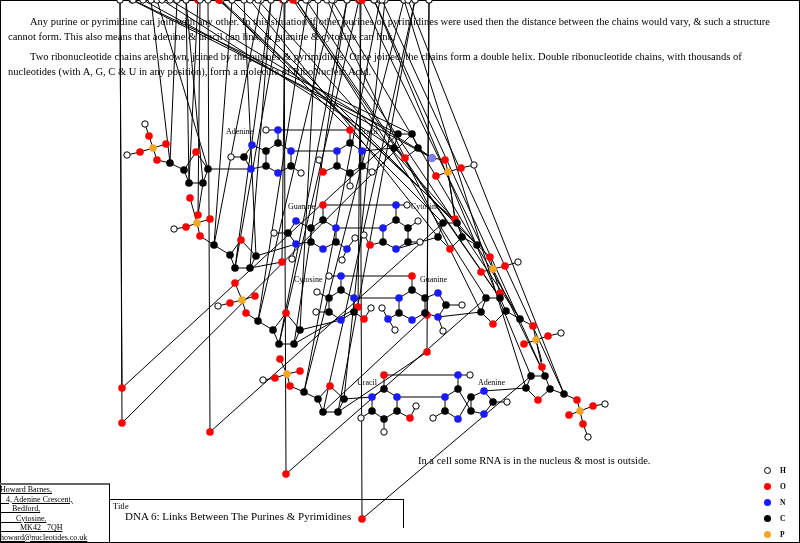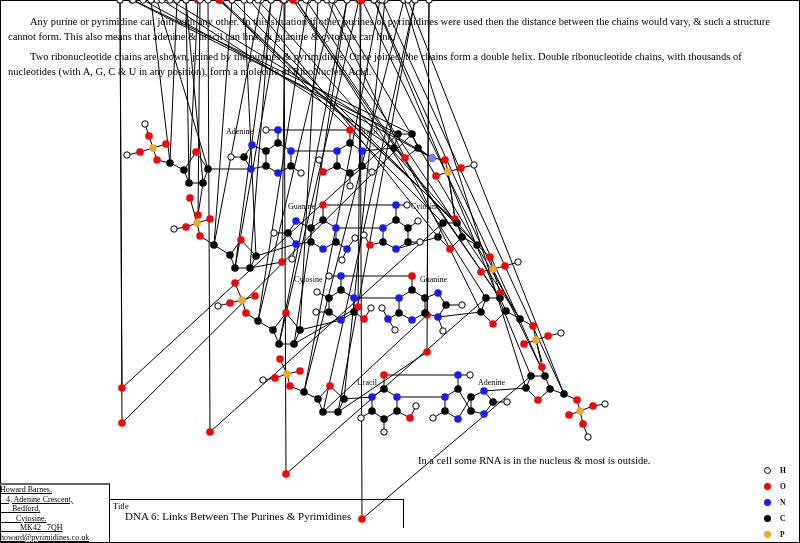--- a/index.html
+++ b/index.html
@@ -626,19 +626,19 @@
       <span>P</span>
     </div>
 </div>
 
 <div class="address">
   <div>Howard Barnes,</div>
   <div>   4, Adenine Crescent,</div>
   <div>      Bedford,</div>
   <div>        Cytosine.</div>
   <div>          MK42   7QH</div>
-  <div>howard@pyrimidines.co.uk</div>
+  <div>howard@nucleotides.co.uk</div>
 </div>
 
 <div class="titlebox">
   <span class="title-cap">Title</span>
   <span class="title-txt">DNA 6: Links Between The Purines &amp; Pyrimidines</span>
 </div>
 
 </body></html>

